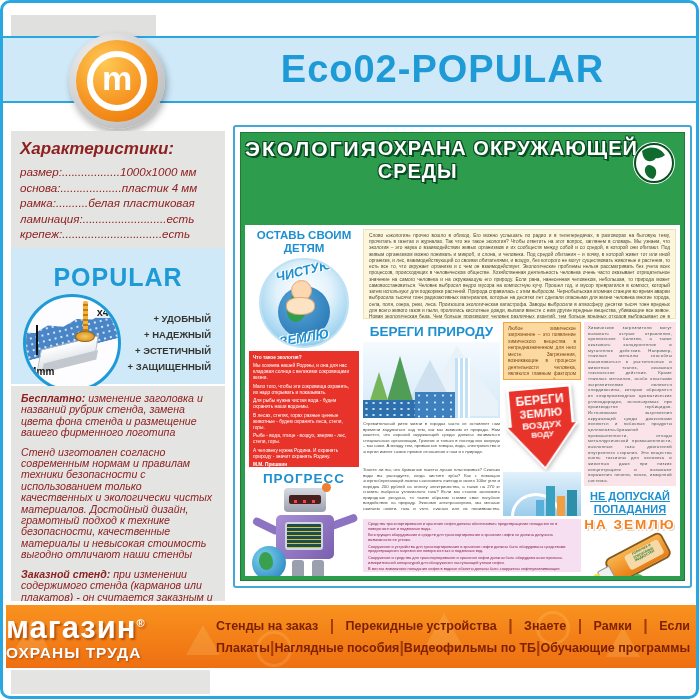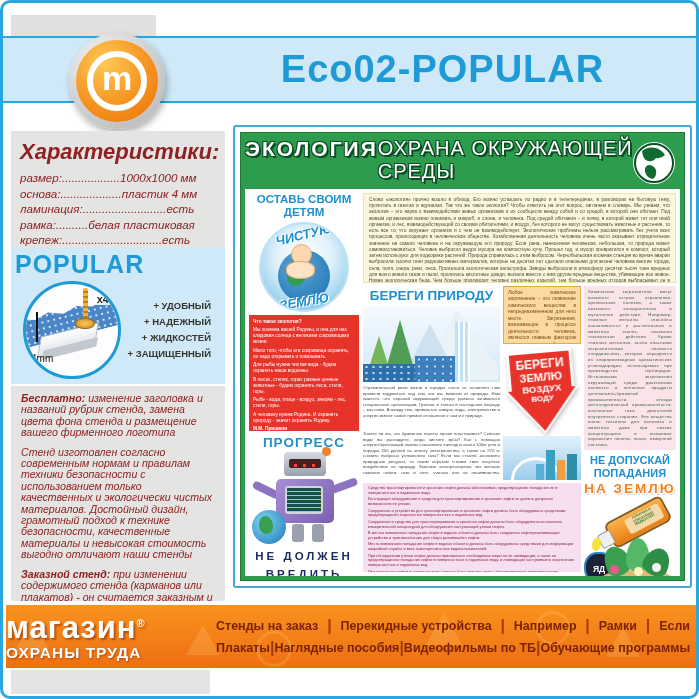--- a/index.html
+++ b/index.html
@@ -18,65 +18,65 @@
         box-shadow:2px 4px 7px rgba(0,0,0,.3);display:flex;align-items:center;justify-content:center;}
   .logo-inner{width:82px;height:82px;border-radius:50%;
         background:radial-gradient(circle at 35% 28%,#ffc954,#f69220 55%,#e87200);
         display:flex;align-items:center;justify-content:center;}
   .logo-m{width:48px;height:48px;border:6px solid #fff;border-radius:50%;display:flex;
         align-items:center;justify-content:center;color:#fff;font-weight:bold;font-size:34px;line-height:1;}
   .logo-m span{margin-top:-6px;}
   
   .chars{position:absolute;left:8px;top:128px;width:214px;height:117px;background:#e4e4e2;
         box-sizing:border-box;padding:8px 9px;color:#8e2121;font-style:italic;}
-  .chars-title{font-size:22px;font-weight:bold;margin-bottom:5px;}
+  .chars-title{font-size:17px;font-weight:bold;margin-bottom:5px;}
   .char-line{font-size:11.6px;line-height:15.6px;white-space:nowrap;overflow:hidden;}
   .popular-block{position:absolute;left:8px;top:245px;width:214px;height:136px;background:#cfe9f8;
         box-sizing:border-box;padding:2px 4px;}
-  .popular-label{font-size:25px;font-weight:bold;color:#1e9ad6;letter-spacing:1px;}
+  .popular-label{text-align:center;font-size:25px;font-weight:bold;color:#1e9ad6;letter-spacing:1px;margin-top:13px;}
   .pop-row{display:flex;align-items:center;margin-top:2px;}
   .diagram{position:relative;width:92px;height:92px;border-radius:50%;background:#fdfdff;
         border:3px solid #1e9ad6;overflow:hidden;flex:none;margin-left:8px;}
   .d-sheet{position:absolute;left:-10px;top:22px;width:115px;height:30px;background-color:#4a86c6;
         background-image:radial-gradient(#cfe3ff 1px,transparent 1.4px);background-size:6px 6px;
         transform:rotate(-14deg);
         clip-path:polygon(0 24%,7% 4%,18% 16%,30% 2%,43% 18%,56% 4%,69% 18%,81% 6%,94% 20%,100% 10%,100% 100%,0 100%);}
   .d-corner{position:absolute;left:12px;top:46px;width:58px;height:18px;
         background:linear-gradient(#ffffff,#dfe3e8);border:1px solid #b4bac2;
         transform:rotate(-14deg) skewX(-24deg);}
   .d-corner2{position:absolute;left:16px;top:60px;width:56px;height:9px;background:#c3c8cf;
         transform:rotate(-14deg) skewX(-24deg);}
   .d-shaft{position:absolute;left:57px;top:4px;width:5px;height:32px;
         background:repeating-linear-gradient(#f2b23c 0 3px,#c67d10 3px 5px);border-radius:2px;}
   .d-head{position:absolute;left:49px;top:34px;width:20px;height:11px;border-radius:50%;
         background:radial-gradient(#f8c860,#cf8a18);border:1px solid #9a6410;box-sizing:border-box;}
   .d-x4{position:absolute;right:7px;top:9px;font-weight:bold;font-size:11px;color:#222;
         background:rgba(255,255,255,.85);padding:0 2px;border-radius:2px;}
-  .d-4mm{position:absolute;left:5px;bottom:12px;font-weight:normal;font-size:10px;color:#111;}
+  .d-4mm{position:absolute;left:5px;bottom:12px;font-weight:bold;font-size:10px;color:#111;}
   .d-arrow{position:absolute;left:10px;top:28px;width:1.5px;height:30px;background:#111;}
   .features{flex:1;text-align:right;padding-right:10px;color:#35352f;font-weight:bold;
         font-size:9.5px;line-height:16px;}
   .side-text{position:absolute;left:8px;top:383px;width:214px;height:215px;background:#e4e4e2;
         box-sizing:border-box;padding:7px 10px;color:#8e2121;font-style:italic;
         font-size:10.6px;line-height:11.4px;overflow:hidden;}
   .side-text p{margin:0 0 8px 0;}
   .side-text b{font-style:italic;}
   
   .poster-frame{position:absolute;left:230px;top:122px;width:459px;height:463px;box-sizing:border-box;
         background:#fff;border:2px solid #45a7d6;border-radius:3px;padding:5px;}
   .poster{height:100%;box-sizing:border-box;background:#2e9c4d;border:1px solid #1f7a38;
         padding:4px;display:flex;flex-direction:column;}
   .p-head{position:relative;height:52px;flex:none;display:flex;flex-direction:row;
         justify-content:center;text-align:left;color:#fff;}
   .p-title1{font-size:21px;font-weight:bold;letter-spacing:2px;
         text-shadow:-1px -1px 0 #0a4f24,1px -1px 0 #0a4f24,-1px 1px 0 #0a4f24,1px 1px 0 #0a4f24,2px 2px 0 #0a4f24;}
-  .p-title2{font-size:20px;font-weight:normal;letter-spacing:1px;
+  .p-title2{font-size:20px;font-weight:bold;letter-spacing:1px;
         text-shadow:-1px -1px 0 #0a4f24,1px -1px 0 #0a4f24,-1px 1px 0 #0a4f24,1px 1px 0 #0a4f24,2px 2px 0 #0a4f24;}
   .p-globe{position:absolute;right:4px;top:4px;width:44px;height:44px;}
-  .p-body{flex:1;background:#fff;padding:4px;display:flex;gap:4px;overflow:hidden;}
+  .p-body{flex:1;background:#fff;padding:4px;display:flex;gap:4px;overflow:hidden;margin-top:36px;}
   .pcol1{width:110px;flex:none;display:flex;flex-direction:column;align-items:center;}
   .p-blue-h{color:#1e90d0;font-weight:bold;font-size:11.5px;text-align:center;line-height:1.15;}
   .emblem{position:relative;width:86px;height:86px;border-radius:50%;margin:3px 0;flex:none;
         background:radial-gradient(circle at 50% 38%,#ffffff 0%,#e2f2fb 40%,#a4d6f0 70%,#59b1e0 100%);
         border:2px solid #bfe2f4;overflow:hidden;}
   .em-globe{position:absolute;left:17px;top:26px;width:52px;height:52px;border-radius:50%;
         background:radial-gradient(circle at 40% 35%,#5aa6d8,#1d6fae);}
   .em-land{position:absolute;left:26px;top:34px;width:20px;height:28px;background:#2f9e4e;
         border-radius:45% 55% 50% 60%;transform:rotate(18deg);}
   .em-baby-head{position:absolute;left:30px;top:20px;width:19px;height:19px;background:#fcd7b0;
@@ -163,21 +163,21 @@
         background:linear-gradient(#e2f1fb,#9ccdec);}
   .bridge{position:absolute;left:8px;bottom:0;width:44px;height:20px;border:3px solid #fff;
         border-bottom:none;border-radius:50% 50% 0 0/100% 100% 0 0;}
   .sk1{position:absolute;right:4px;bottom:0;width:10px;height:26px;background:#2f8fa8;}
   .sk2{position:absolute;right:16px;bottom:0;width:8px;height:20px;background:#f0a040;}
   .sk3{position:absolute;right:26px;bottom:0;width:9px;height:30px;background:#3aa0c0;}
   .sk4{position:absolute;right:37px;bottom:0;width:8px;height:16px;background:#58b0d8;}
   .pfar{flex:1;display:flex;flex-direction:column;min-width:0;}
   .chembox{background:#fbe3ea;padding:3px 4px;font-size:4.2px;line-height:1.35;color:#3c5c46;
         text-align:justify;height:158px;overflow:hidden;flex:none;letter-spacing:.3px;}
-  .warn1{color:#1e90d0;font-weight:bold;font-size:11px;text-align:center;line-height:1.2;margin-top:4px;}
+  .warn1{color:#1e90d0;font-weight:bold;font-size:11px;text-align:center;line-height:1.2;margin-top:4px;text-decoration:underline;}
   .warn3{color:#f5821f;font-weight:bold;font-size:13.5px;text-align:center;letter-spacing:2px;
         text-shadow:1px 1px 0 #fff,-1px -1px 0 #fff,1px -1px 0 #fff,-1px 1px 0 #fff,2px 2px 0 rgba(0,0,0,.15);
         margin-top:1px;}
   .scene3{position:relative;flex:1;min-height:90px;}
   .bottle{position:absolute;left:22px;top:12px;width:60px;height:24px;border-radius:6px;
         background:linear-gradient(#f9b24a,#e87d12);border:2px solid #8a5a1a;transform:rotate(-28deg);}
   .bottle-label{position:absolute;left:18px;top:4px;width:36px;height:14px;background:#f6d9a8;
         border-radius:3px;font-size:3.4px;line-height:1.1;color:#2f7a35;font-weight:bold;
         text-align:center;overflow:hidden;padding:1px;}
   .cap{position:absolute;left:-13px;top:5px;width:12px;height:13px;background:#f0f0f0;
@@ -235,42 +235,42 @@
       <div class="logo-m">
           <span>m</span>
         </div>
     </div>
   </div>
 
   <div class="chars">
     <div class="chars-title">Характеристики:</div>
     <div class="char-line">размер:..................1000x1000 мм</div>
     <div class="char-line">основа:...................пластик 4 мм</div>
+    <div class="char-line">рамка:..........белая пластиковая</div>
     <div class="char-line">ламинация:..........................есть</div>
-    <div class="char-line">рамка:..........белая пластиковая</div>
     <div class="char-line">крепеж:...............................есть</div>
   </div>
 
   <div class="popular-block">
     <div class="popular-label">POPULAR</div>
     <div class="pop-row">
       <div class="diagram">
         <div class="d-sheet"></div>
         <div class="d-corner"></div>
         <div class="d-corner2"></div>
         <div class="d-shaft"></div>
         <div class="d-head"></div>
         <div class="d-arrow"></div>
         <div class="d-x4">x4</div>
         <div class="d-4mm">4mm</div>
       </div>
       <div class="features">
         <div>+ УДОБНЫЙ</div>
         <div>+ НАДЕЖНЫЙ</div>
-        <div>+ ЖИДКОСТЕЙ</div>
+        <div>+ ЭСТЕТИЧНЫЙ</div>
         <div>+ ЗАЩИЩЕННЫЙ</div>
       </div>
     </div>
   </div>
 
   <div class="side-text">
     <p><b>Бесплатно:</b><span> изменение заголовка и названий рубрик стенда, замена цвета фона стенда и размещение вашего фирменного логотипа</span></p>
     <p>Стенд изготовлен согласно современным нормам и правилам техники безопасности с использованием только качественных и экологически чистых материалов. Достойный дизайн, грамотный подход к технике безопасности, качественные материалы и невысокая стоимость выгодно отличают наши стенды</p>
     <p><b>Заказной стенд:</b><span> при изменении содержимого стенда (карманов или плакатов) - он считается заказным и его стоимость рассчитывается отдельно</span></p>
 
@@ -428,21 +428,21 @@
     <div class="footer-logo">
       <div class="fl-1"><span>магазин</span><span class="fl-reg">®</span></div>
       <div class="fl-2">ОХРАНЫ ТРУДА</div>
     </div>
     <div class="footer-menu">
       <div class="menu-row">
         <span class="menu-item">Стенды на заказ</span>
         <span class="menu-sep">|</span>
         <span class="menu-item">Перекидные устройства</span>
         <span class="menu-sep">|</span>
-        <span class="menu-item">Например</span>
+        <span class="menu-item">Знаете</span>
         <span class="menu-sep">|</span>
         <span class="menu-item">Рамки</span>
         <span class="menu-sep">|</span>
         <span class="menu-item">Если</span>
       </div>
       <div class="menu-row">
         <span class="menu-item">Плакаты</span>
         <span class="menu-sep">|</span>
         <span class="menu-item">Наглядные пособия</span>
         <span class="menu-sep">|</span>

